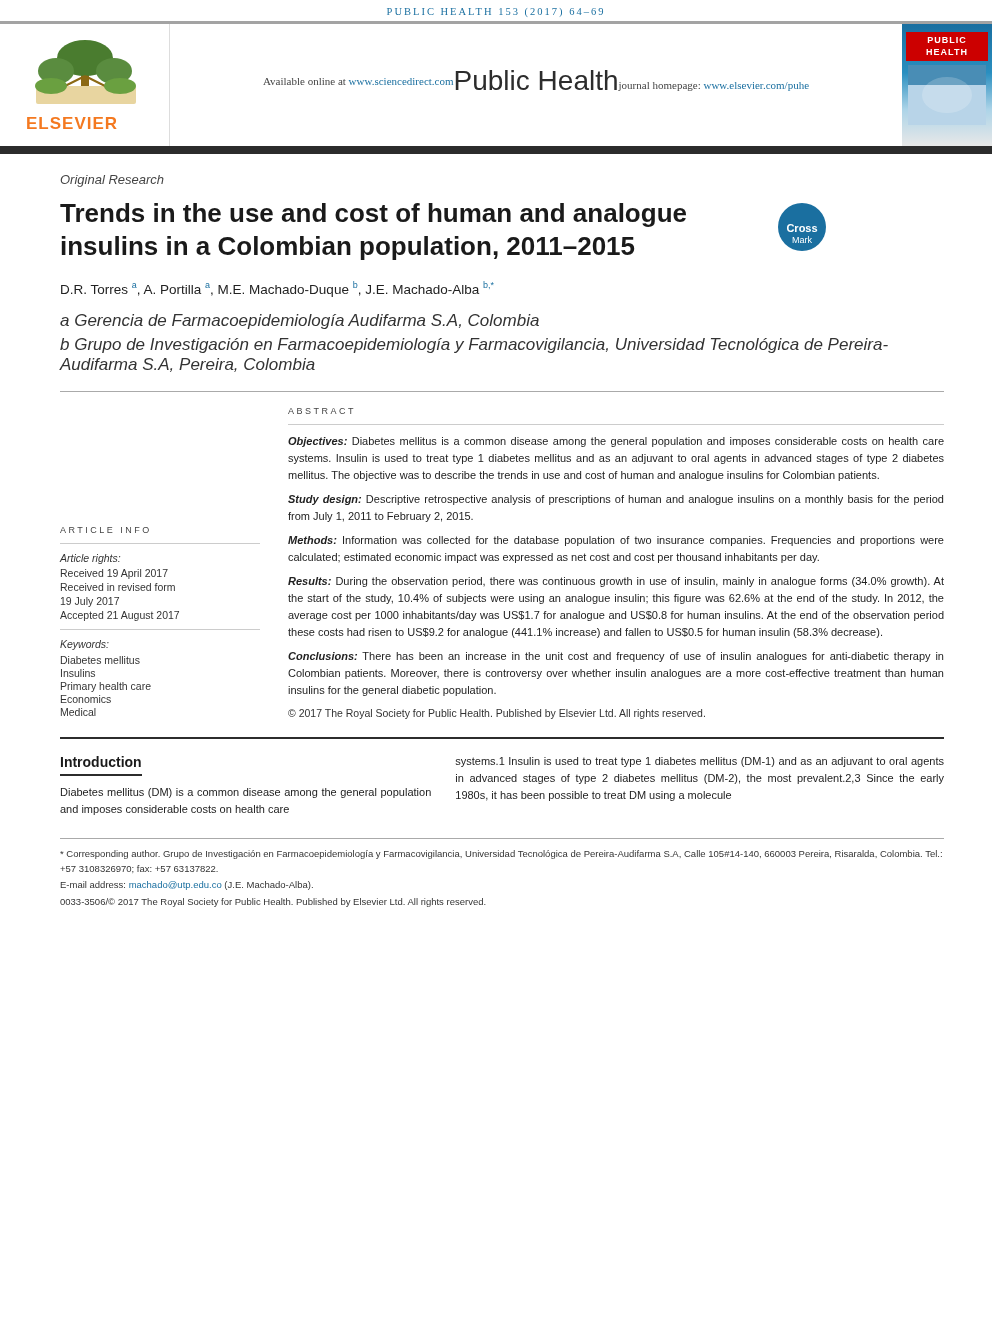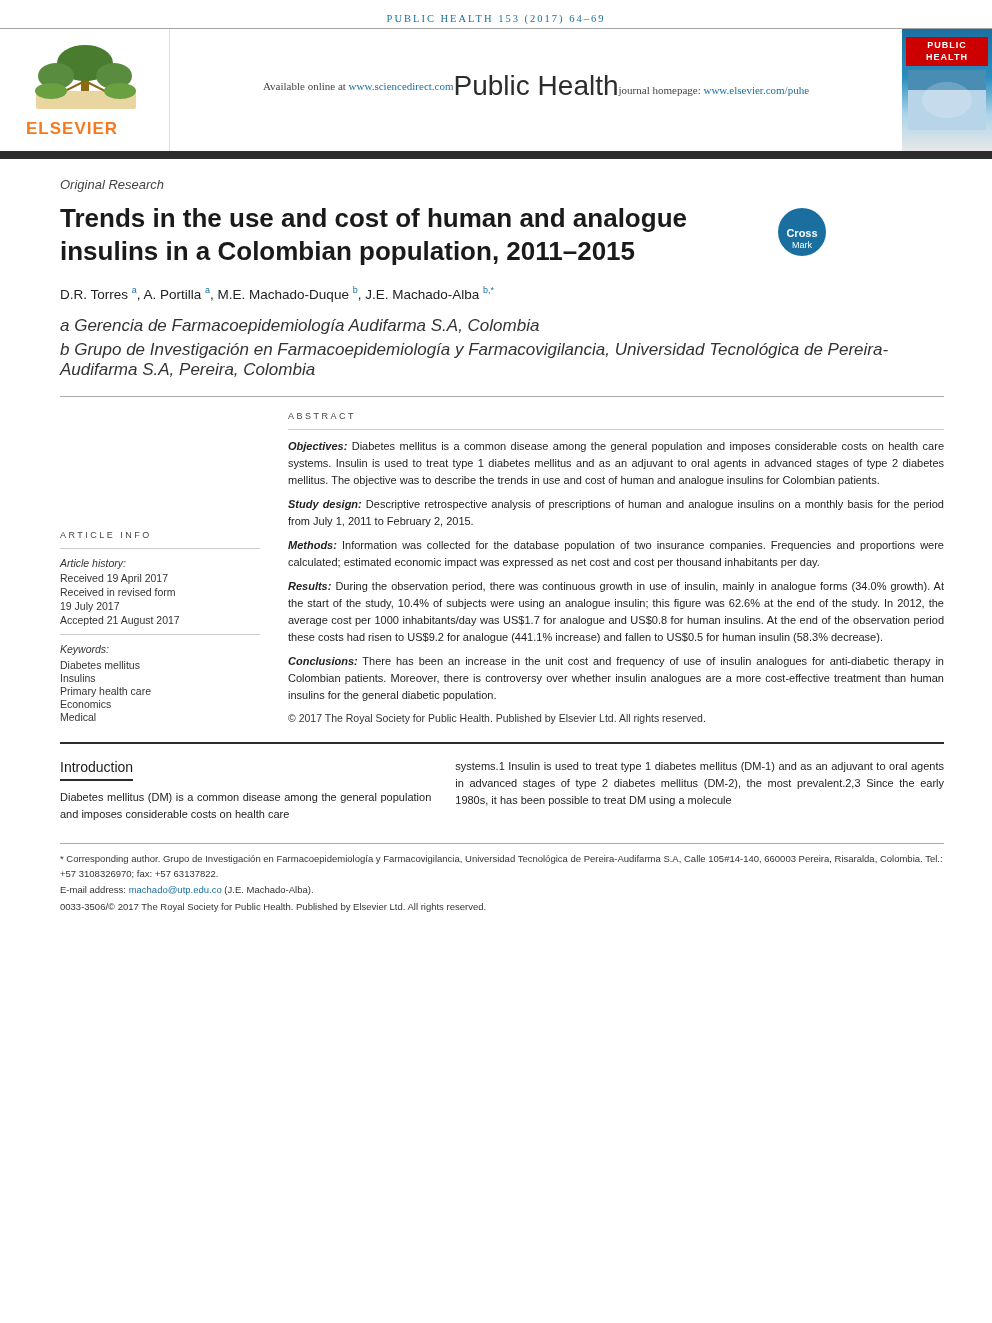--- a/index.html
+++ b/index.html
@@ -8,26 +8,26 @@
       background: #fff;
       color: #222;
       width: 992px;
       min-height: 1323px;
     }
 
     
     .journal-top-bar {
       background: #fff;
       text-align: center;
-      padding: 13px 0 4px;
+      padding: 6px 0 4px;
       font-size: 10.5px;
       letter-spacing: 2px;
       color: #1a6fa0;
       text-transform: uppercase;
-      border-bottom: 1px solid #a3a3a3;
+      border-bottom: 3px solid #a3a3a3;
     }
 
     
     .header-area {
       display: flex;
       align-items: stretch;
       border-bottom: 3px solid #2c2c2c;
       min-height: 120px;
     }
 
@@ -290,21 +290,21 @@
     .col-bottom-left {
       width: 42%;
     }
 
     .col-bottom-right {
       flex: 1;
     }
 
     .intro-heading {
       font-size: 14px;
-      font-weight: normal;
+      font-weight: bold;
       color: #1a1a1a;
       font-family: Arial, sans-serif;
       margin-bottom: 8px;
       border-bottom: 2px solid #2c2c2c;
       padding-bottom: 4px;
       display: inline-block;
     }
 
     .intro-text {
       font-size: 11px;
@@ -429,21 +429,21 @@
   </div>
 
   <hr class="section-rule">
 
   <div class="two-col">
 
     <div class="col-left">
       <div class="section-heading">ARTICLE INFO</div>
       <hr class="thin-rule">
 
-      <div class="article-history-label">Article history:</div>
+      <div class="article-history-label">Article rights:</div>
       <div class="article-history-entry">Received 19 April 2017</div>
       <div class="article-history-entry">Received in revised form</div>
       <div class="article-history-entry">19 July 2017</div>
       <div class="article-history-entry">Accepted 21 August 2017</div>
 
       <hr class="thin-rule">
 
       <div class="keywords-label">Keywords:</div>
       <div class="keyword-item">Diabetes mellitus</div>
       <div class="keyword-item">Insulins</div>

